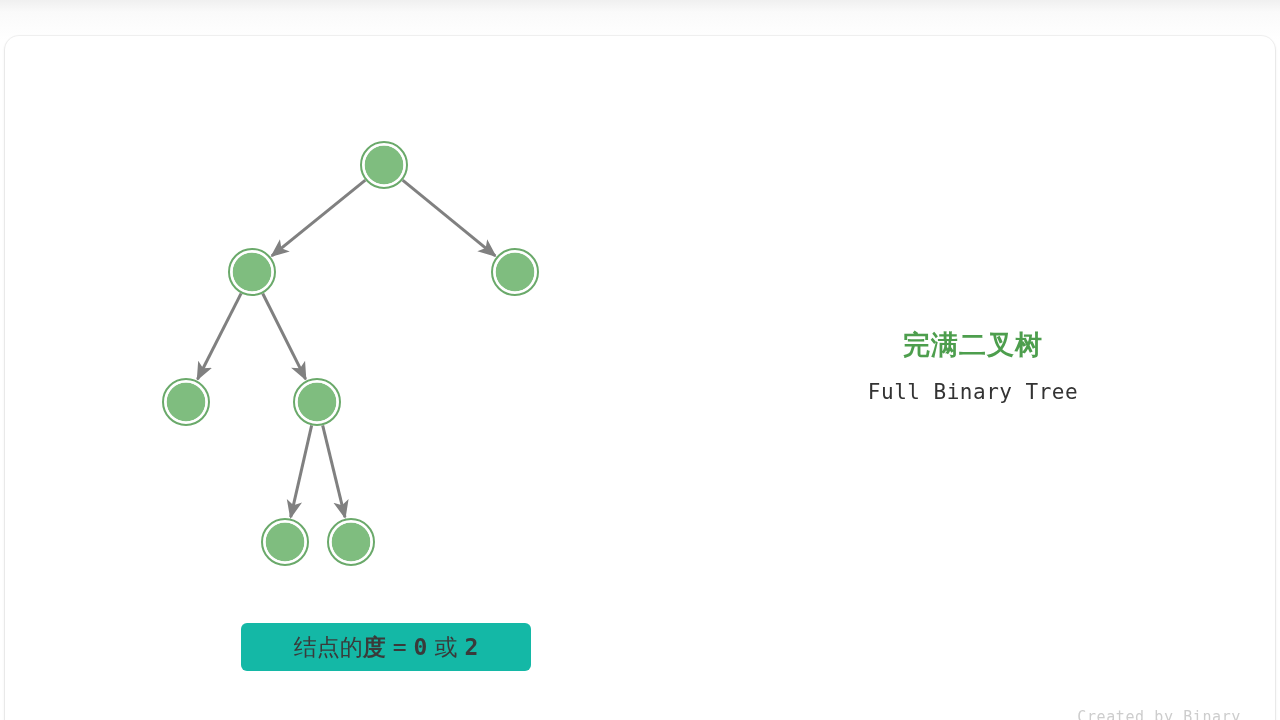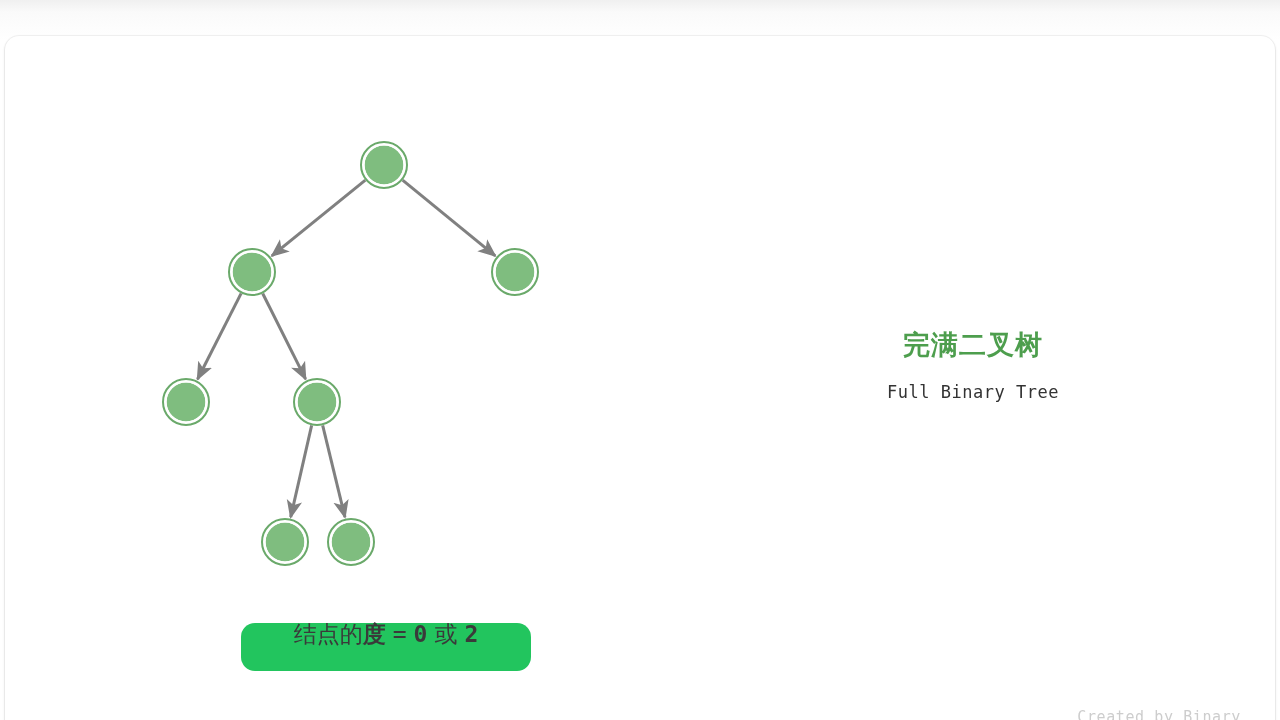--- a/index.html
+++ b/index.html
@@ -52,36 +52,36 @@
     font-weight: bold;
     font-size: 27px;
     letter-spacing: 1px;
     line-height: 34px;
     margin: 0;
     white-space: nowrap;
   }
   .legend-subtitle {
     color: #333333;
     font-family: "DejaVu Sans Mono", monospace;
-    font-size: 17px;
+    font-size: 21px;
     line-height: 28px;
     margin: 16px 0 0 0;
     letter-spacing: 0.5px;
     white-space: nowrap;
   }
   #degree-chip {
     position: absolute;
     left: 236px;
     top: 587px;
     width: 290px;
     height: 48px;
-    background: #22c55e;
-    border-radius: 14px;
+    background: #14b8a6;
+    border-radius: 6px;
     display: flex;
-    align-items: flex-start;
+    align-items: center;
     justify-content: center;
     box-sizing: border-box;
   }
   .chip-text {
     color: #3a3a3a;
     font-family: "DejaVu Sans Mono", monospace;
     font-size: 23px;
     line-height: 23px;
     white-space: nowrap;
   }

